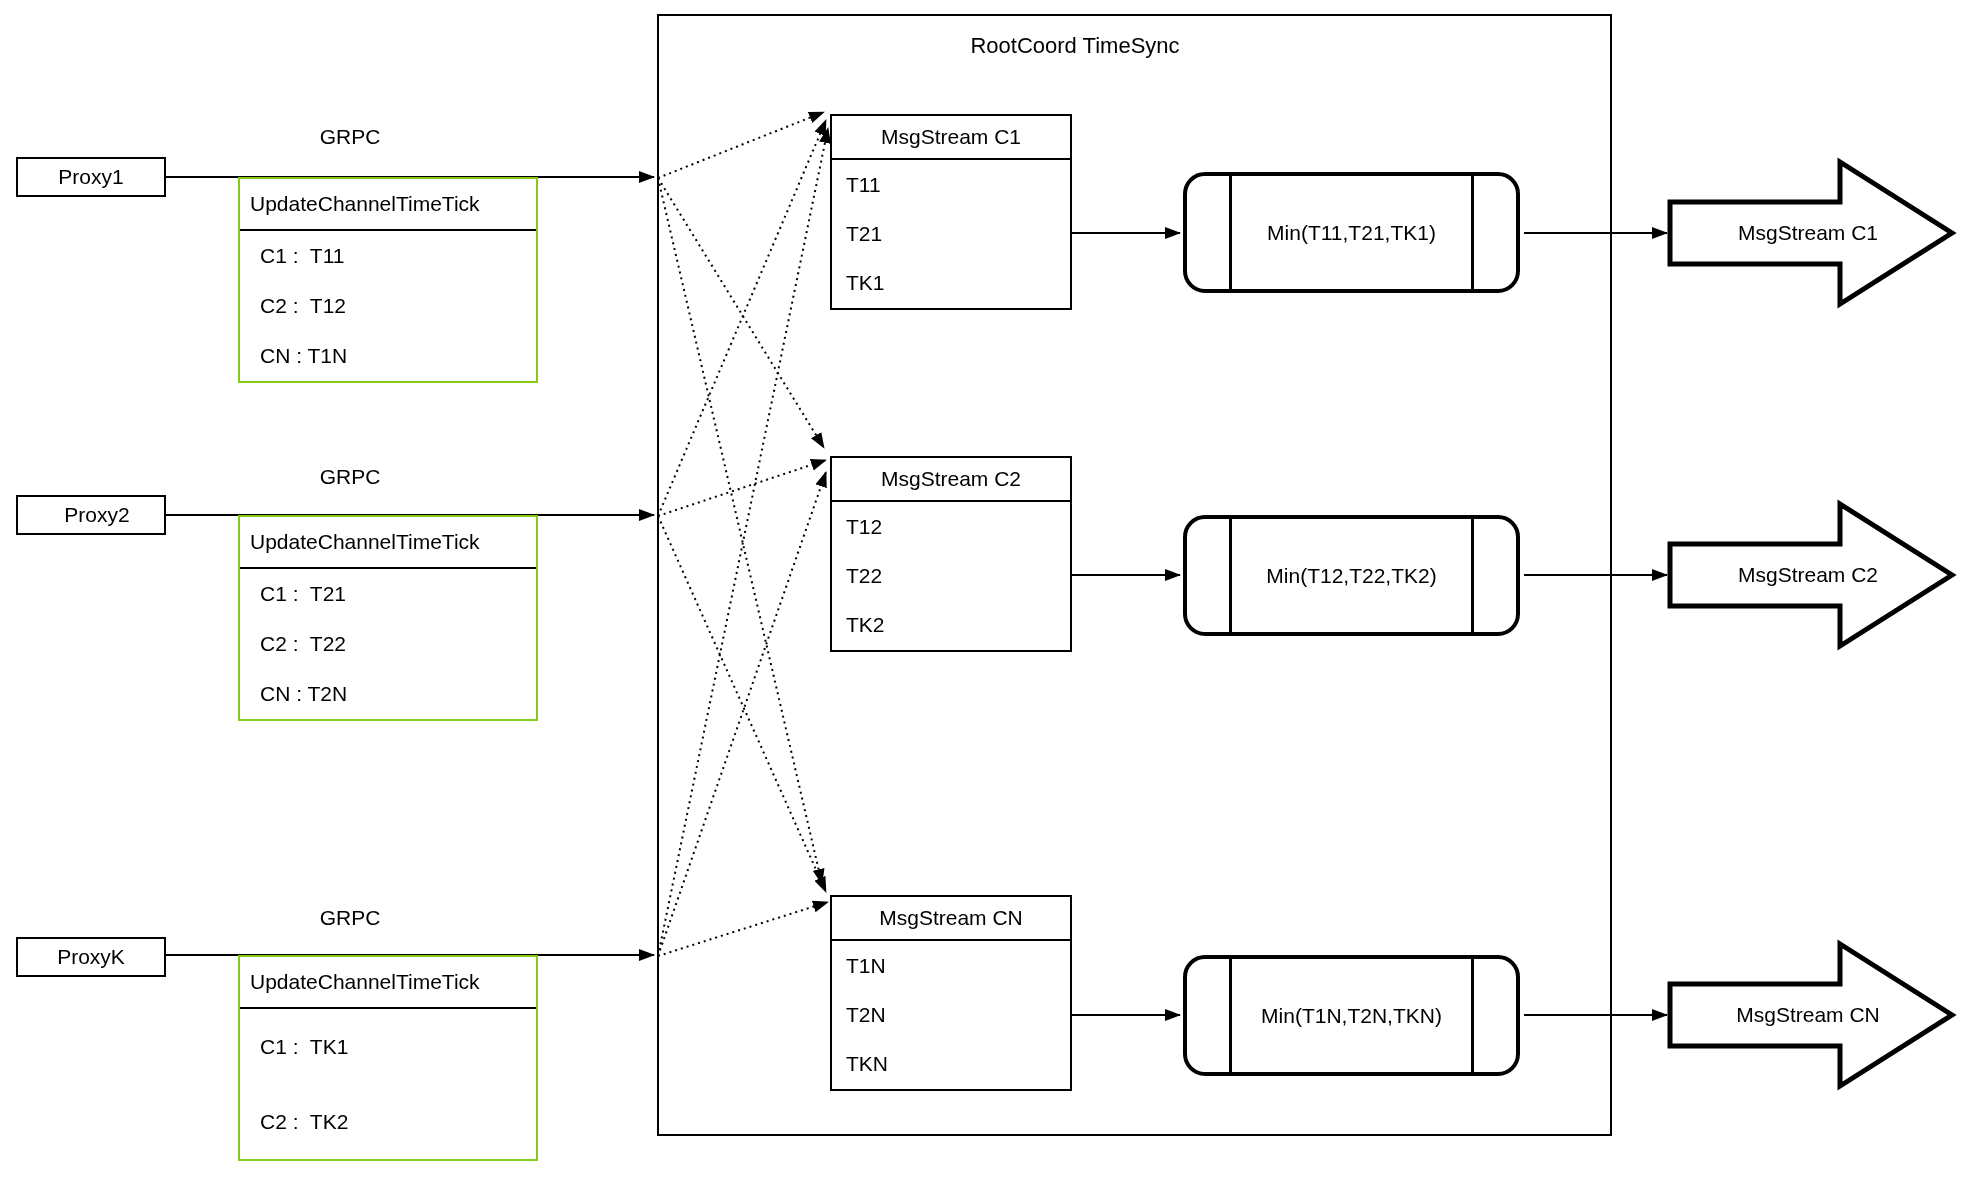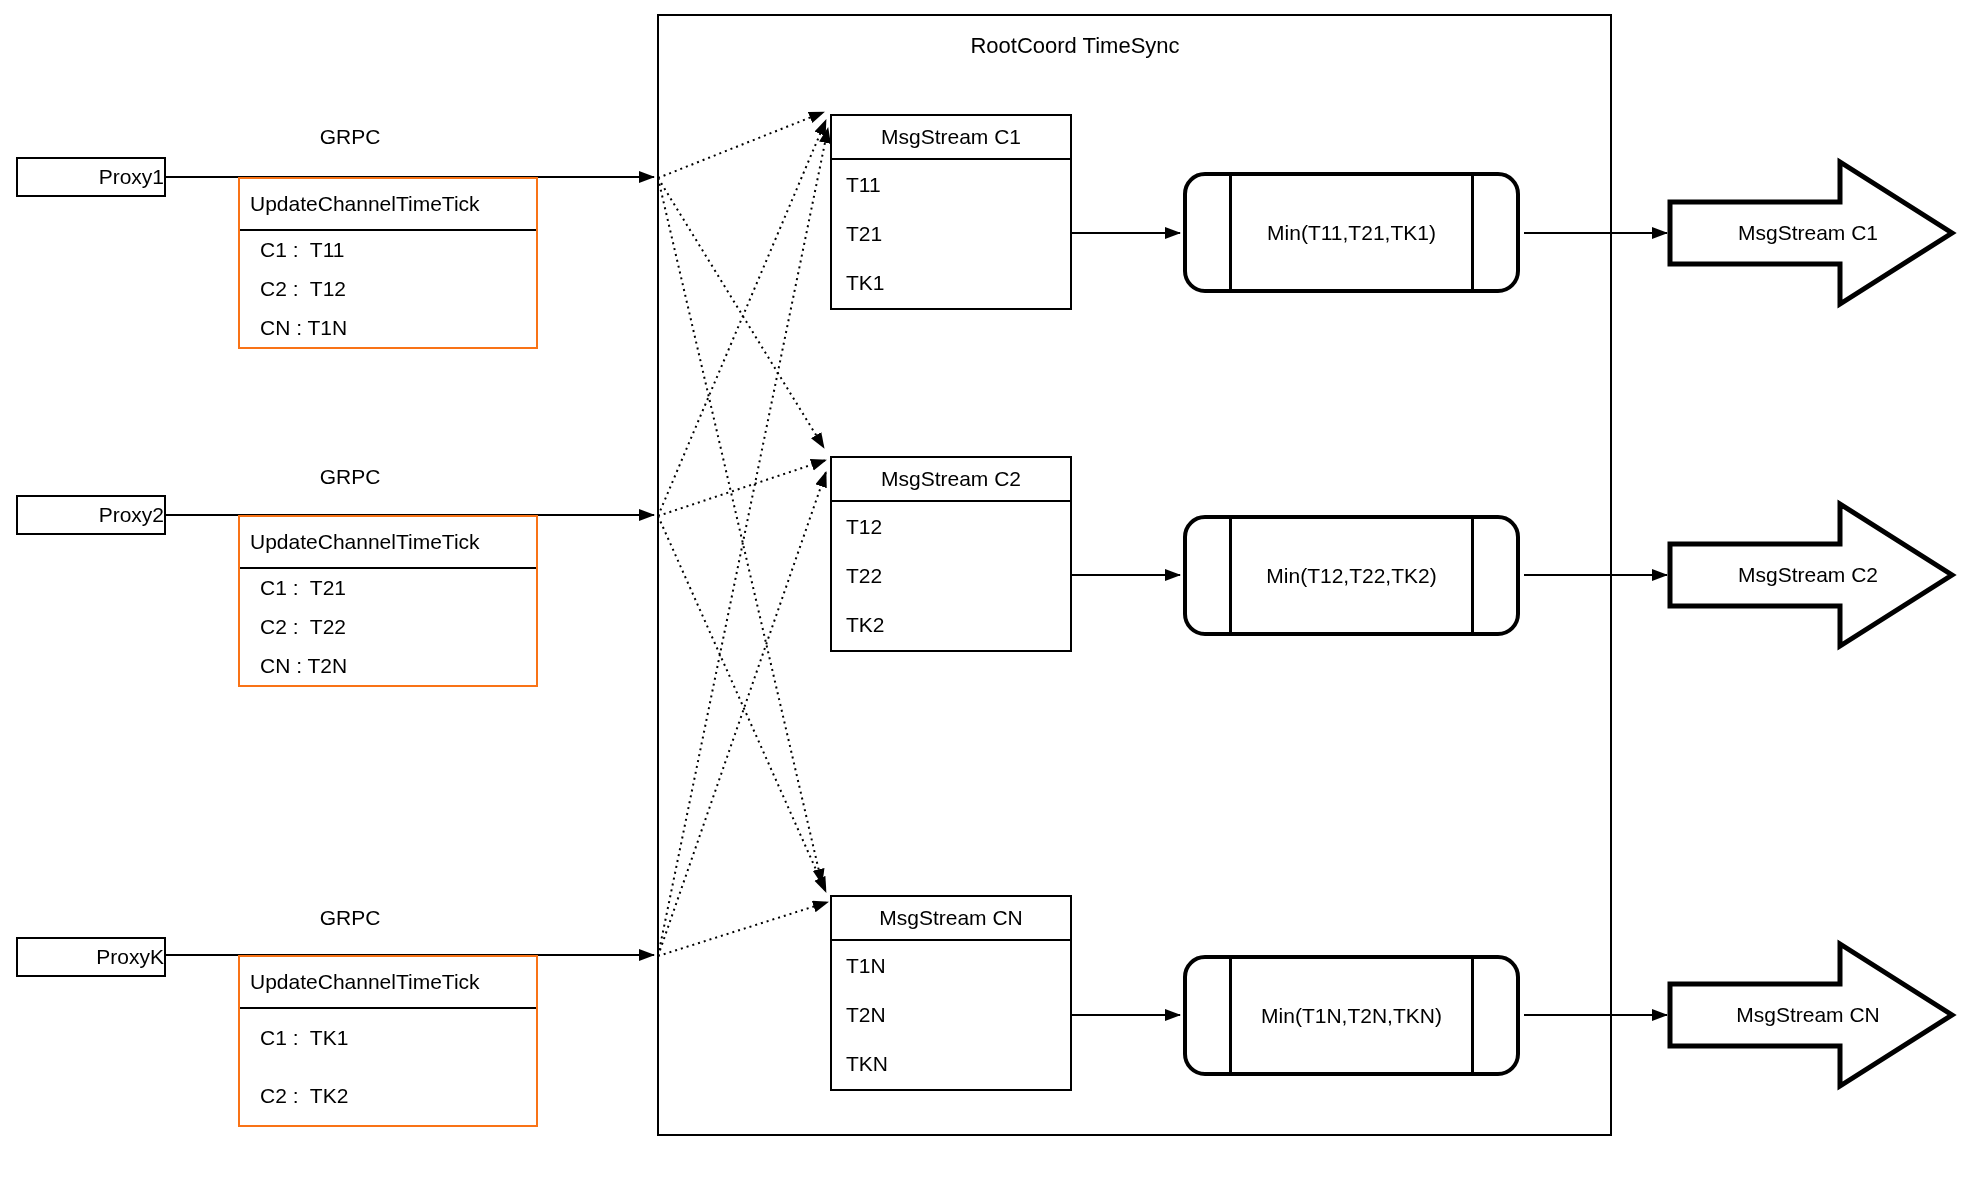--- a/index.html
+++ b/index.html
@@ -10,31 +10,31 @@
     font-family:"Liberation Sans", sans-serif;
     color:#000000;
     overflow:hidden;
   }
   .abs{position:absolute;box-sizing:border-box;}
   svg.layer{position:absolute;left:0;top:0;width:1969px;height:1183px;}
 
   .proxy-box{
     width:150px;height:40px;
     border:2px solid #000;background:#fff;
-    display:flex;align-items:center;justify-content:flex-end;
+    display:flex;align-items:center;justify-content:center;
     font-size:21px;
   }
   .grpc-label{
     width:140px;height:26px;
     display:flex;align-items:center;justify-content:center;
     font-size:21px;background:transparent;
   }
   .uml-table{
-    width:300px;height:172px;
-    border:2px solid #f97316;background:#fff;
+    width:300px;height:206px;
+    border:2px solid #84cc16;background:#fff;
     display:flex;flex-direction:column;
   }
   .uml-table .hdr{
     height:50px;flex:0 0 50px;
     border-bottom:2px solid #000;
     display:flex;align-items:center;
     padding-left:10px;font-size:21px;white-space:pre;
   }
   .uml-table .rows{flex:1;display:flex;flex-direction:column;}
   .uml-table .row{flex:1;display:flex;align-items:center;padding-left:20px;font-size:21px;white-space:pre;}

